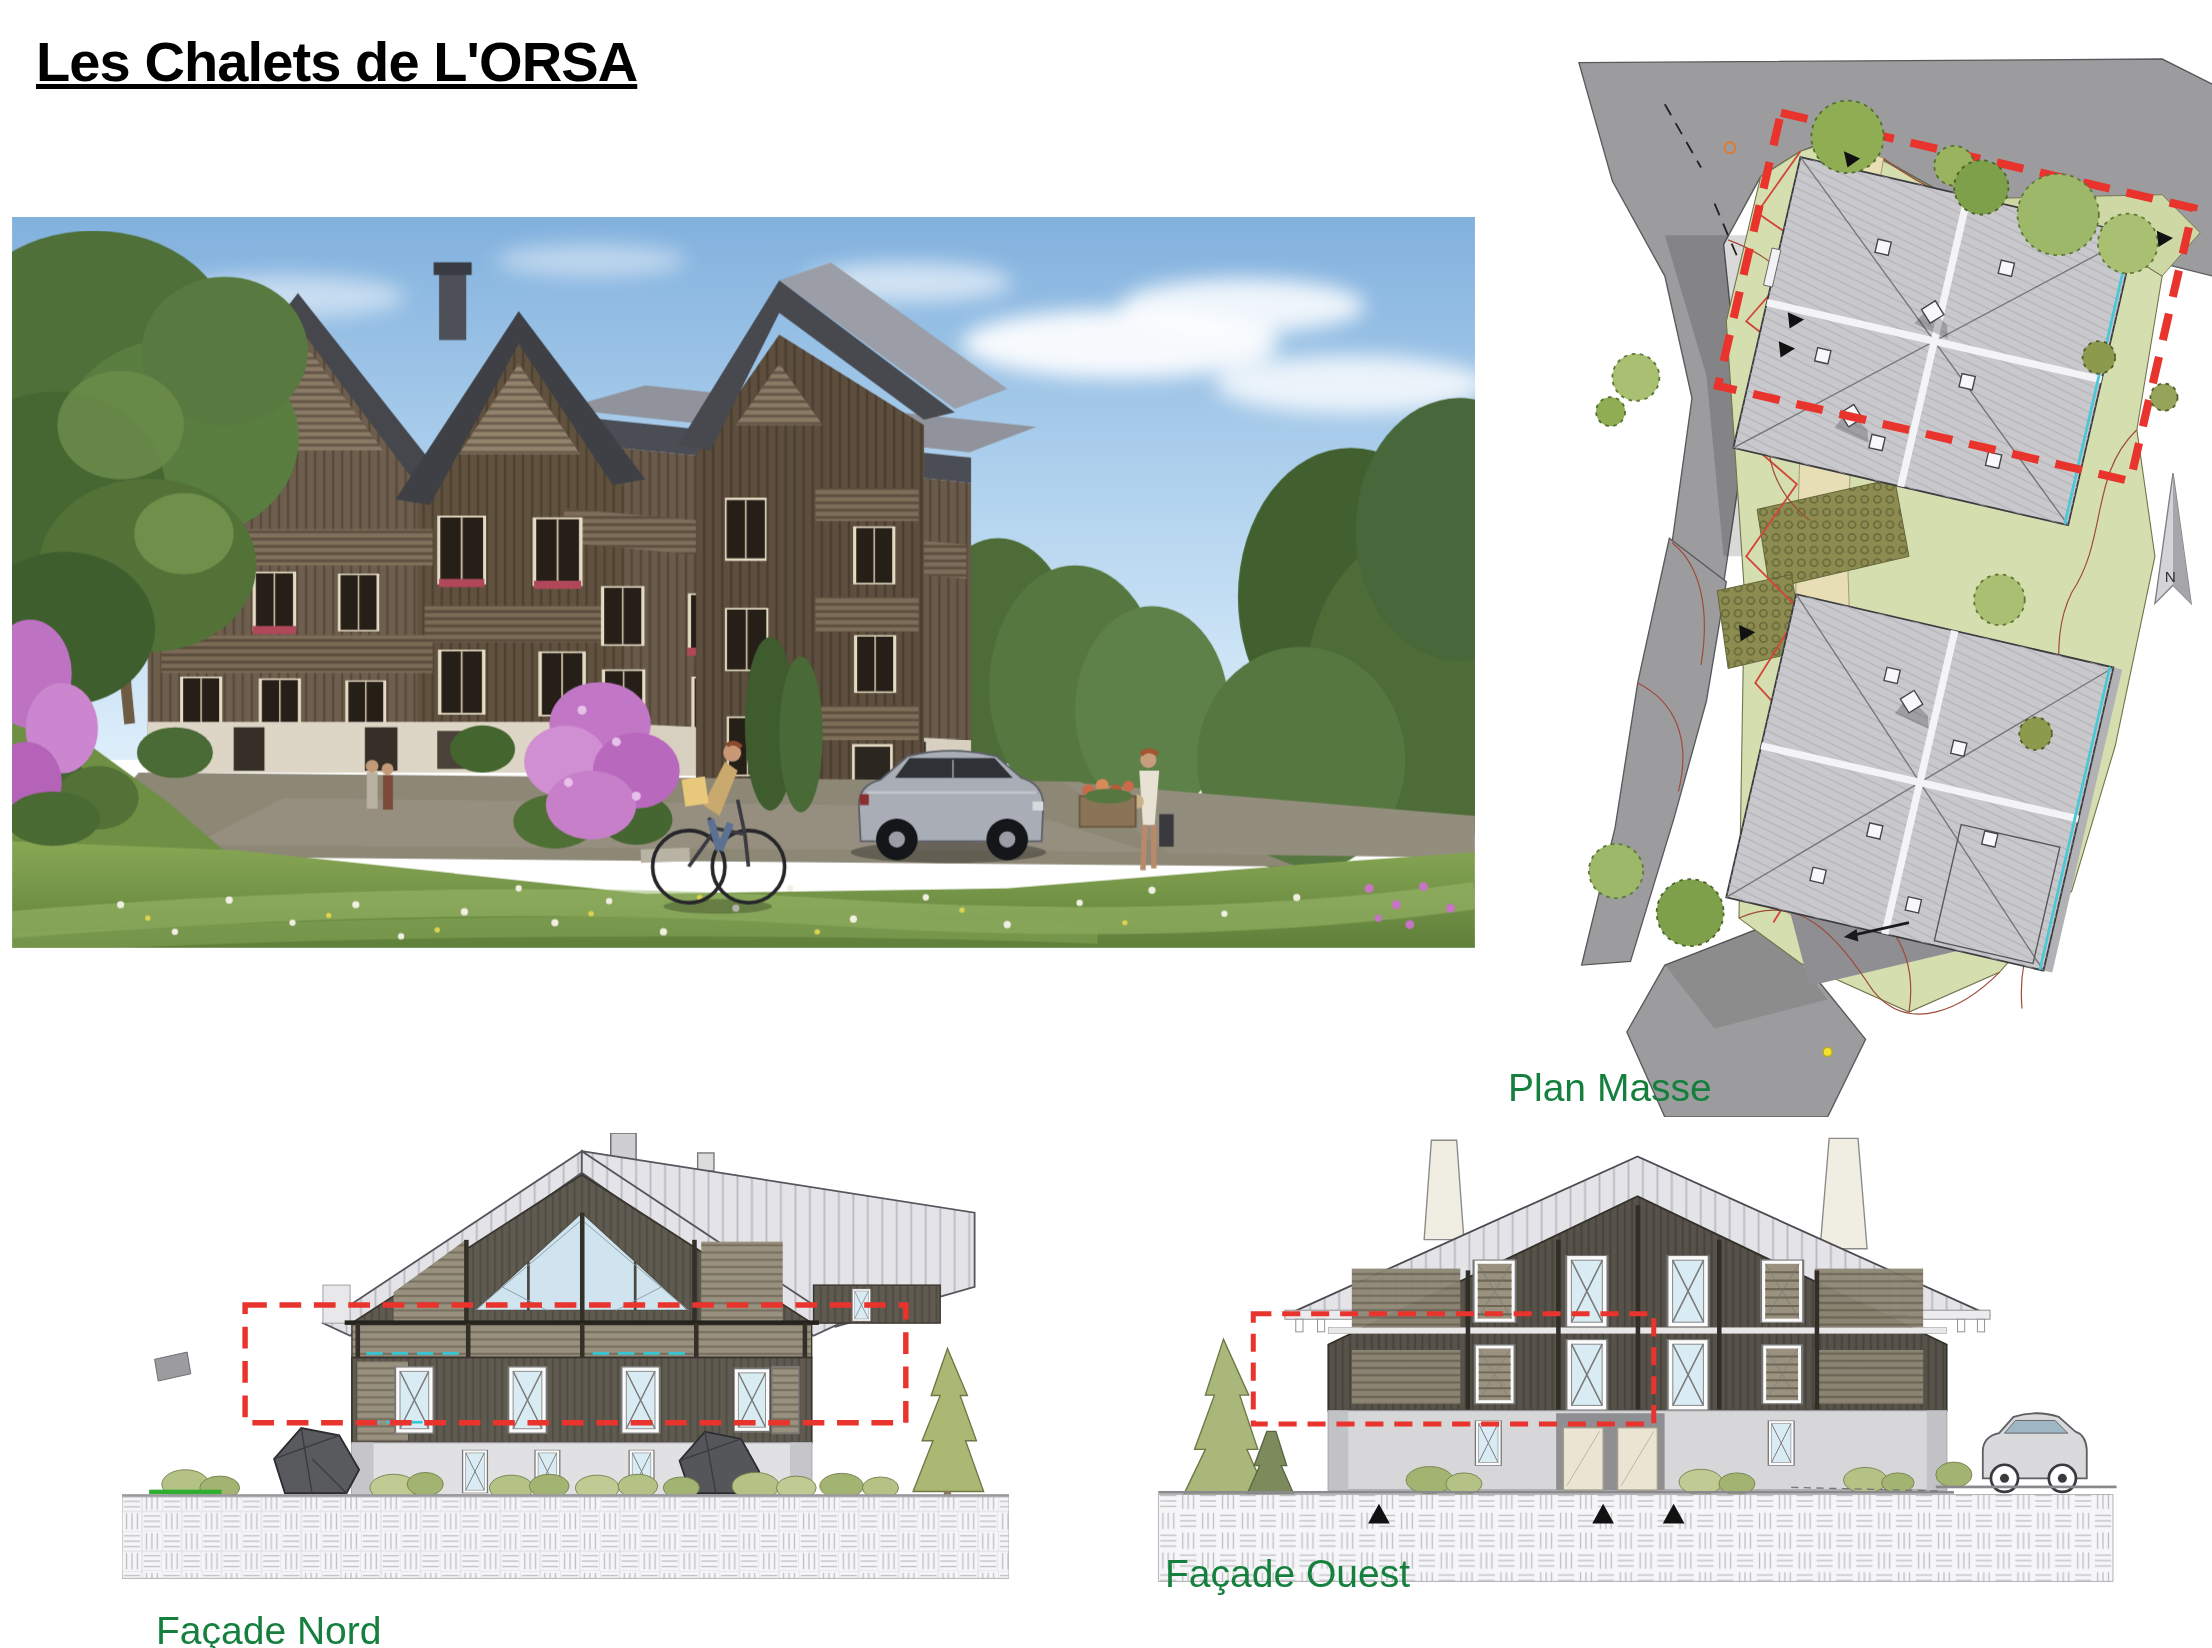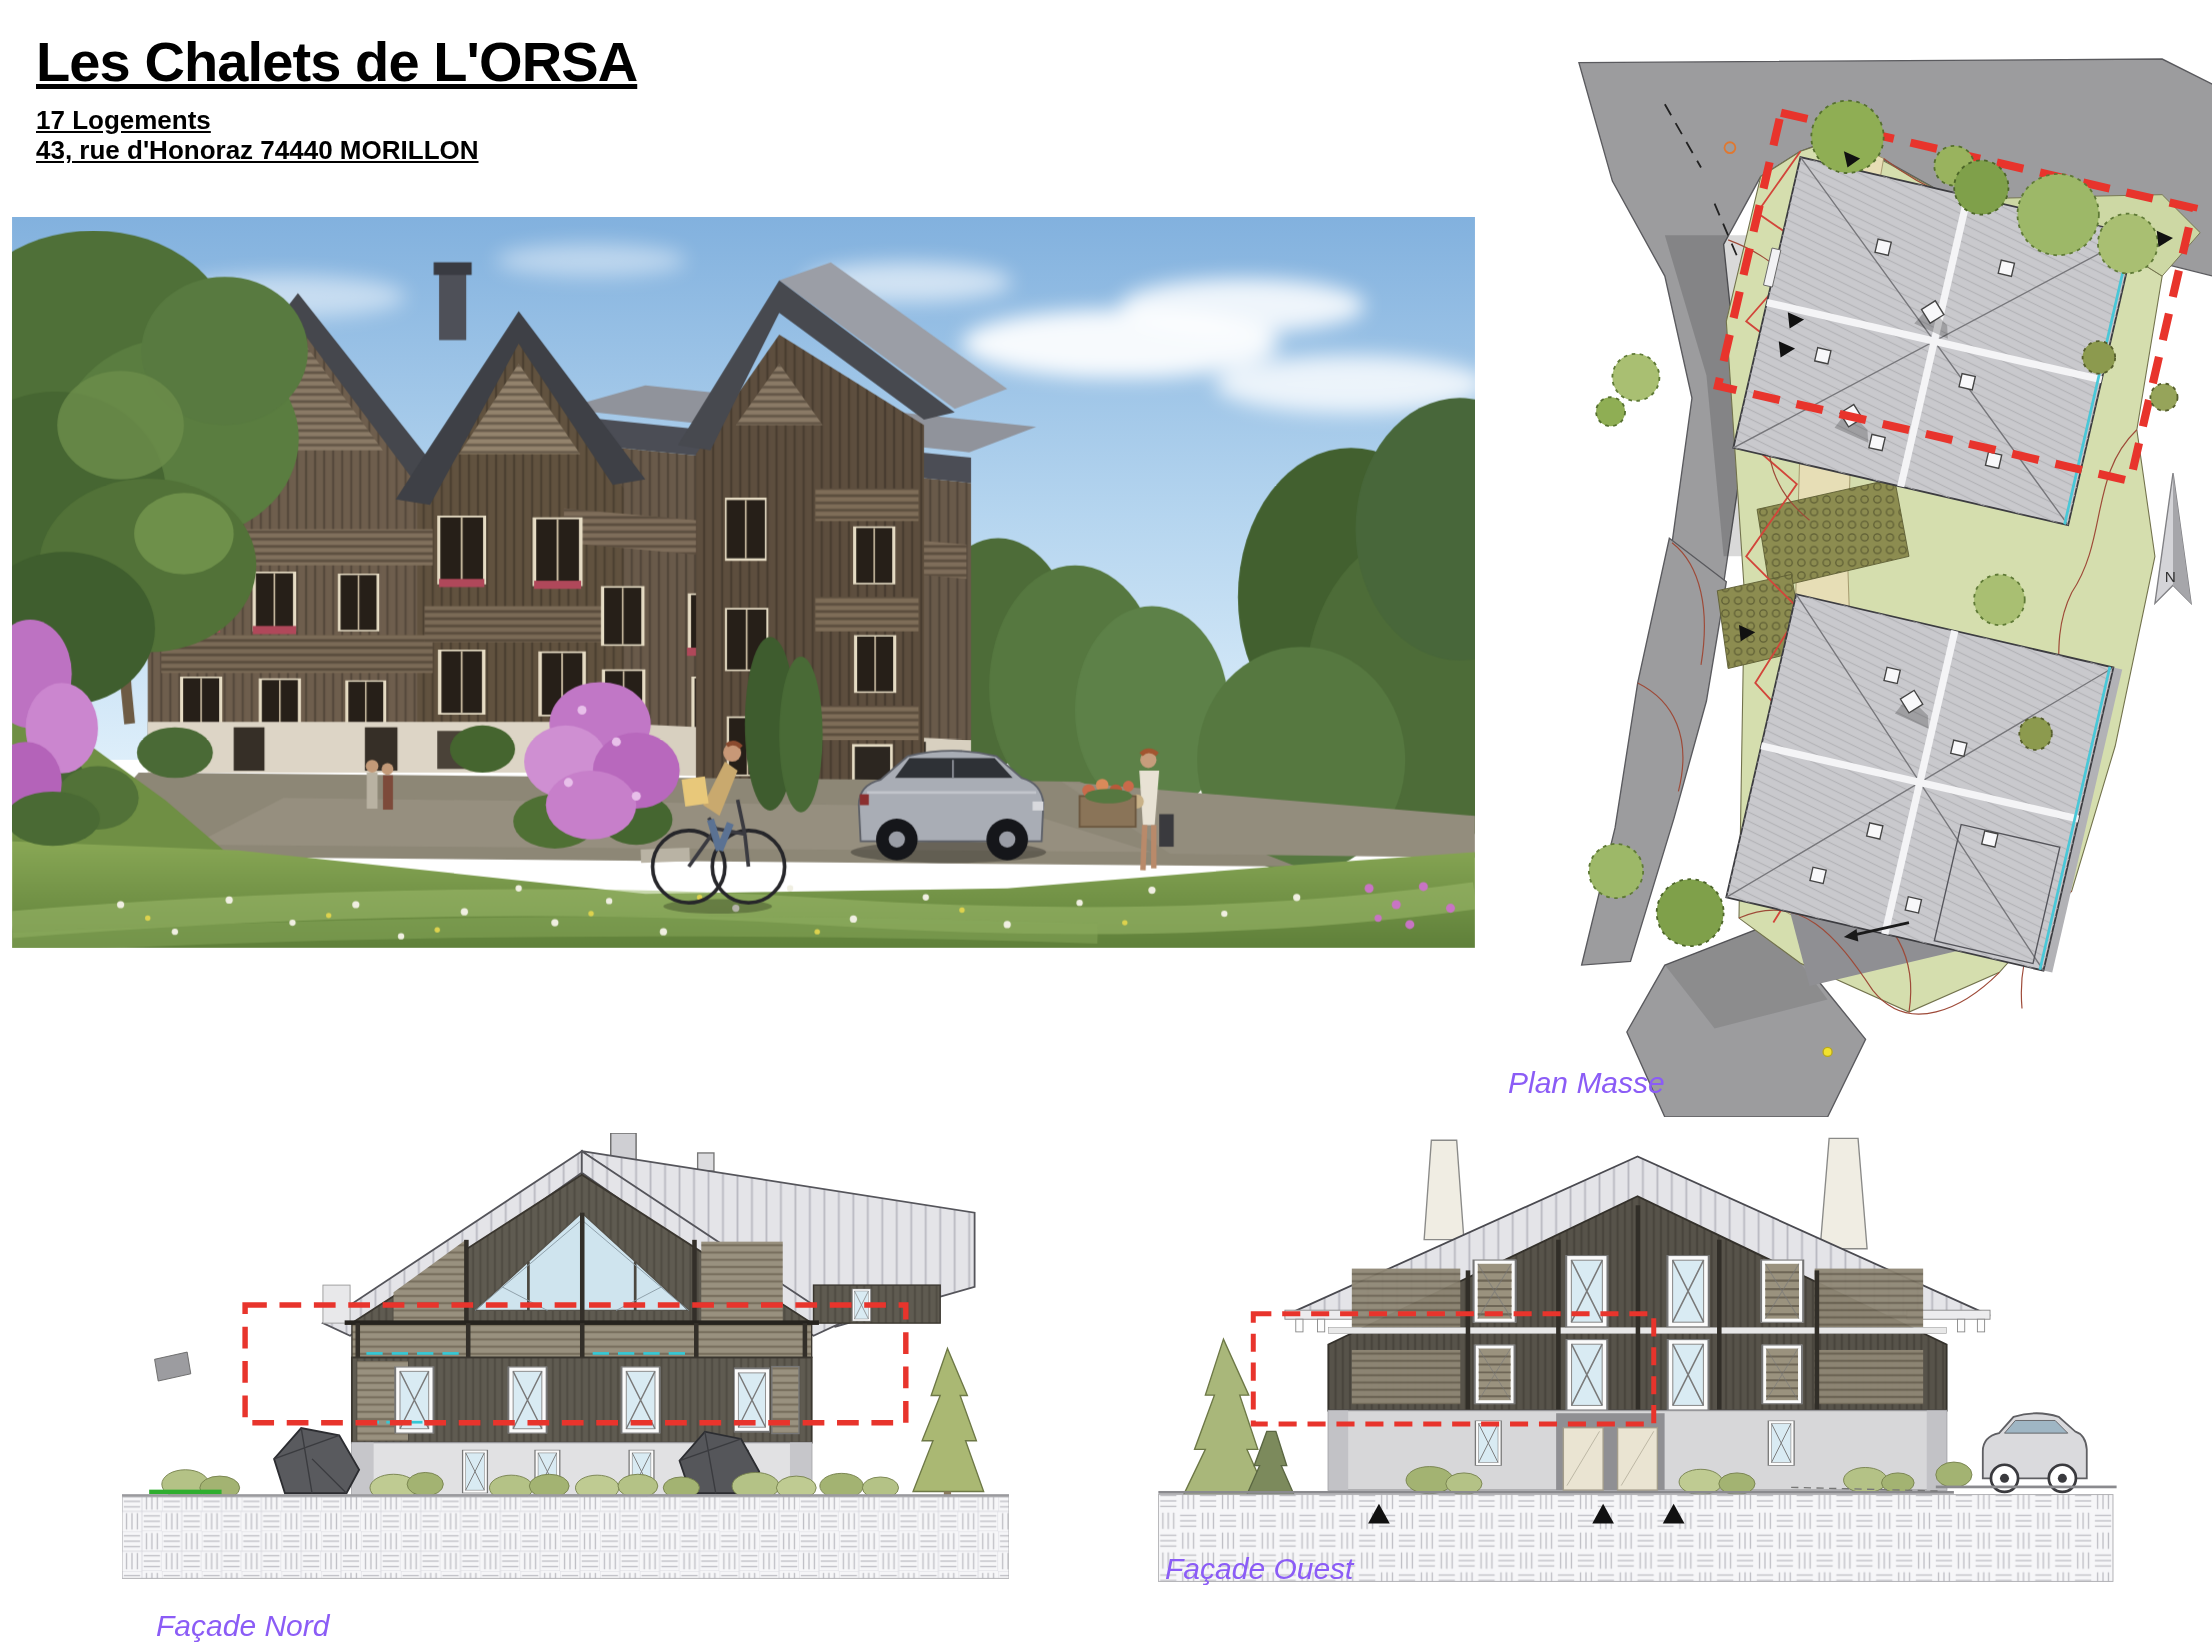--- a/index.html
+++ b/index.html
@@ -3,32 +3,28 @@
 <meta charset="utf-8">
 <style>
   html,body{margin:0;padding:0;background:#ffffff;}
   body{width:2213px;height:1648px;position:relative;overflow:hidden;
        font-family:"Liberation Sans", sans-serif;color:#000;}
   .abs{position:absolute;}
   #header{left:36px;top:33px;text-decoration:underline;}
   #project-title{margin:0;font-size:56px;font-weight:bold;letter-spacing:-0.9px;line-height:1.02;}
   .sub{margin:0;font-size:26px;font-weight:bold;line-height:1.18;}
   #subwrap{margin-top:14.5px;}
-  .figlabel{font-size:30px;font-weight:400;color:#8b5cf6;white-space:nowrap;font-style:italic;}
+  .figlabel{font-size:39px;font-weight:400;color:#15803d;white-space:nowrap;}
   svg{display:block;}
 </style>
 </head>
 <body>
 
 <div id="header" class="abs">
   <h1 id="project-title">Les Chalets de L'ORSA</h1>
-  <div id="subwrap">
-    <p class="sub">17 Logements</p>
-    <p class="sub">43, rue d'Honoraz 74440 MORILLON</p>
-  </div>
 </div>
 
 <div class="abs" style="left:11.8px;top:217px;width:1463px;height:731px;">
 <svg width="1463" height="731" viewBox="0 0 1617 808">
   <defs>
     <linearGradient id="sky" x1="0" y1="0" x2="0" y2="1">
       <stop offset="0" stop-color="#82b1de"></stop>
           <stop offset="0.55" stop-color="#b5d5ef"></stop>
           <stop offset="1" stop-color="#ddeefa"></stop>
     </linearGradient>

